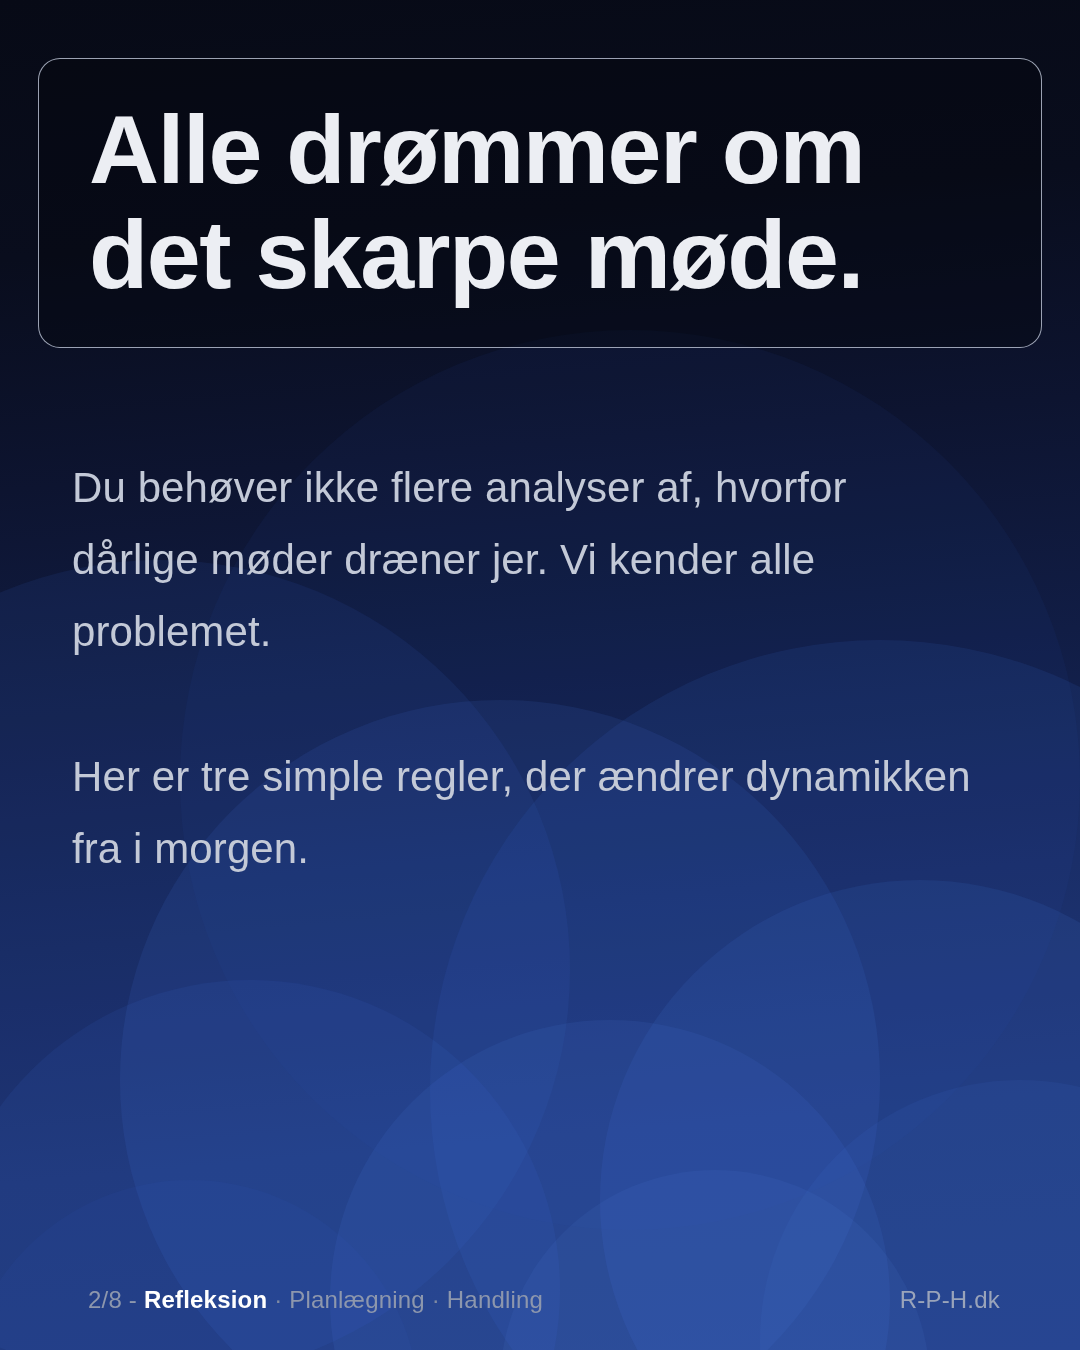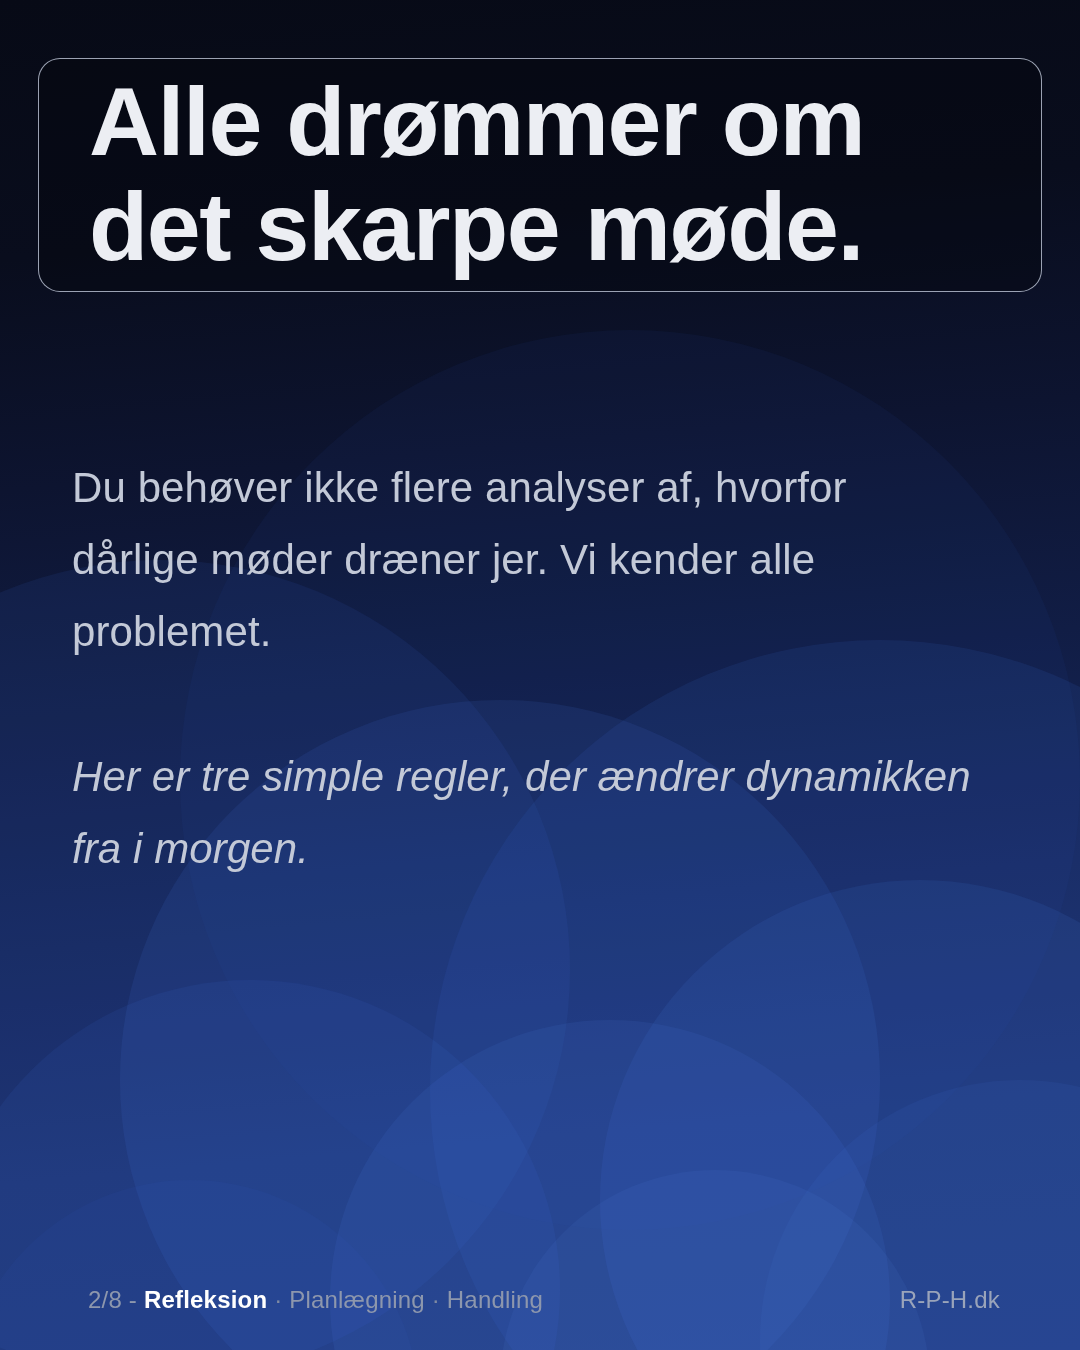--- a/index.html
+++ b/index.html
@@ -48,21 +48,21 @@
   .b8 { left:  760px; top: 1080px; width: 520px;  height: 520px;  background: rgba(75,130,240,0.08); }
   .b9 { left:  -40px; top: 1180px; width: 460px;  height: 460px;  background: rgba(55,100,210,0.07); }
   .b10{ left:  500px; top: 1170px; width: 430px;  height: 430px;  background: rgba(95,150,252,0.07); }
 
   
   .headline-card {
     position: absolute;
     left: 38px;
     top: 58px;
     width: 1004px;
-    height: 234px;
+    height: 290px;
     box-sizing: border-box;
     border: 1.5px solid rgba(214,222,240,0.72);
     border-radius: 22px;
     background: rgba(4,6,14,0.42);
     display: flex;
     align-items: center;
   }
 
   .headline {
     margin: 0;
@@ -83,21 +83,21 @@
     width: 912px;
   }
   .body-paragraph {
     margin: 0 0 72px 0;
     color: #c3c9d7;
     font-size: 42px;
     font-weight: 400;
     line-height: 1.72;
     letter-spacing: 0.1px;
   }
-  .body-paragraph:last-child { margin-bottom: 0; font-style: italic; }
+  .body-paragraph:last-child { margin-bottom: 0; }
 
   
   .footer {
     position: absolute;
     left: 88px;
     right: 80px;
     bottom: 36px;
     display: flex;
     align-items: baseline;
     justify-content: space-between;

